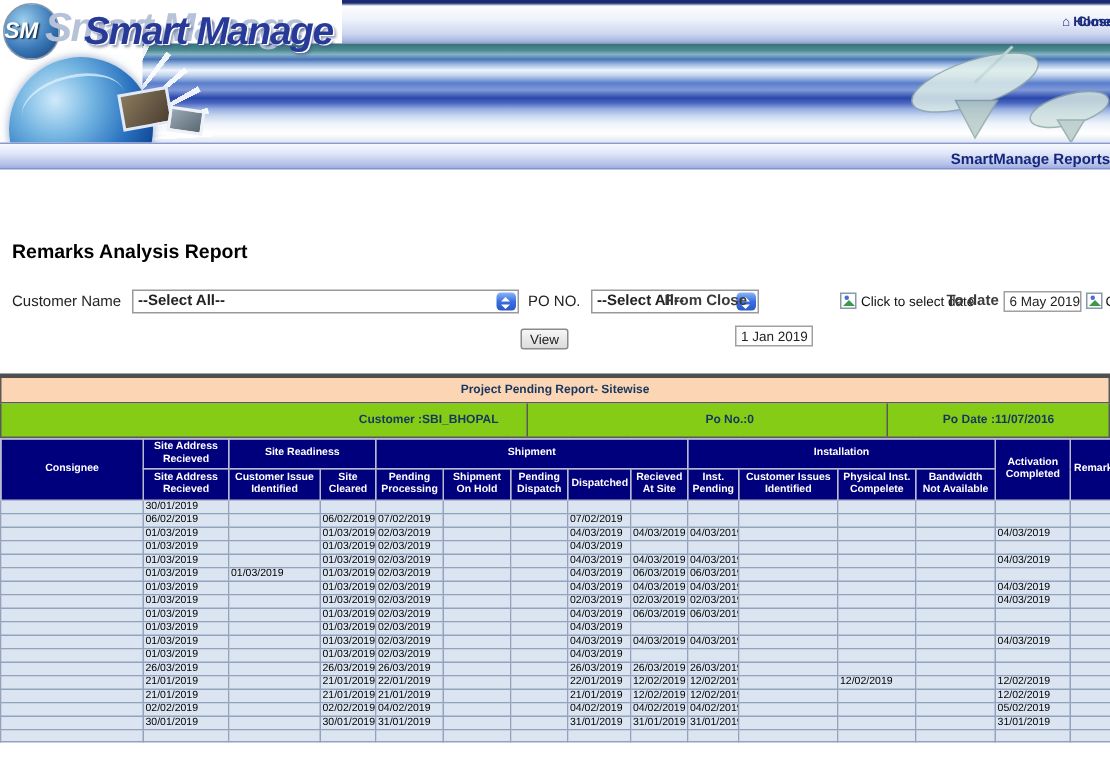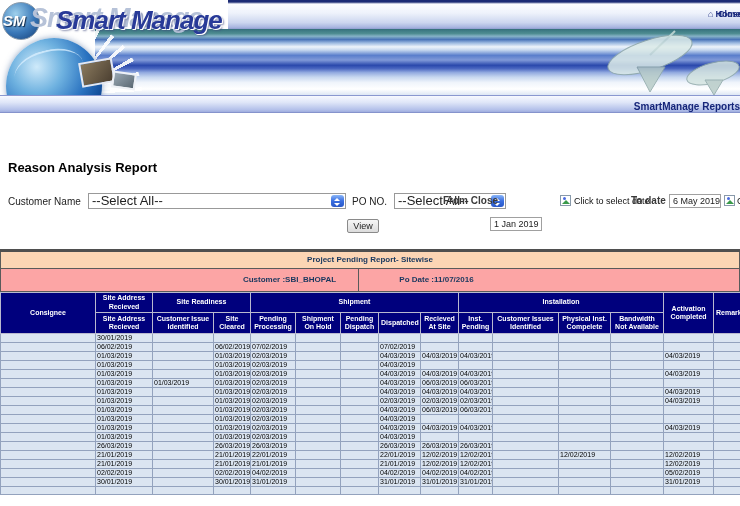--- a/index.html
+++ b/index.html
@@ -63,21 +63,21 @@
   }
   .navbar span { margin-left:36px; font-size:10px; font-weight:bold; color:#16267a; line-height:16px; display:inline-block; }
 
   
   .page-title { position:absolute; left:8px; top:160px; font-size:13px; font-weight:bold; color:#000; margin:0; }
 
   
   .flabel { position:absolute; font-size:10px; color:#222; white-space:nowrap; }
   .flabel.bold { font-weight:bold; color:#3a3a3a; }
   .select { position:absolute; height:16px; background:#fff; border:1px solid #999; cursor:pointer; }
-  .select .txt { font-size:13px; color:#222; line-height:14px; padding-left:3px; white-space:nowrap; overflow:hidden; }
+  .select .txt { font-size:10px; color:#222; line-height:14px; padding-left:3px; white-space:nowrap; overflow:hidden;font-weight:bold; }
   .select .dd { position:absolute; right:1px; top:1px; bottom:1px; width:13px; border-radius:3px;
     background:linear-gradient(180deg,#8ab6f8,#3a6ee0 50%,#2a58c8); }
   .select .dd::before { content:""; position:absolute; left:3px; top:3px;
     border-left:3px solid transparent; border-right:3px solid transparent; border-bottom:3px solid #fff; }
   .select .dd::after { content:""; position:absolute; left:3px; top:8px;
     border-left:3px solid transparent; border-right:3px solid transparent; border-top:3px solid #fff; }
   .dinput { position:absolute; height:14px; background:#fff; border:1px solid #a0a0a0;
     font-size:9px; line-height:12px; padding-left:3px; color:#222; white-space:nowrap; overflow:hidden; }
   .picker-icon { position:absolute; width:11px; height:11px; border:1px solid #8899aa; background:#fff; cursor:pointer; }
   .picker-icon::before { content:""; position:absolute; left:1px; bottom:1px;
@@ -86,21 +86,21 @@
     border-radius:50%; background:#4a6ae0; }
   .picker-text { position:absolute; font-size:9px; color:#111; white-space:nowrap; cursor:pointer; }
   .view-btn { position:absolute; left:347px; top:219px; width:32px; height:14px;
     background:linear-gradient(180deg,#f6f6f6,#dcdcdc); border:1px solid #8a8a8a; border-radius:2px;
     font-size:9px; text-align:center; line-height:12px; color:#222; cursor:pointer; }
 
   
   .report { position:absolute; left:0; top:249px; width:740px; border-top:3px solid #4f4f4f; }
   .rpt-title { height:17px; background:#fcd5b4; border:1px solid #5a5a5a; border-top:0;
     text-align:center; font-size:8px; font-weight:bold; color:#17375e; line-height:16px; }
-  .rpt-info { display:flex; height:23px; background:#fca5a5; border:1px solid #5a5a5a; border-top:0; }
+  .rpt-info { display:flex; height:23px; background:#84cc16; border:1px solid #5a5a5a; border-top:0; }
   .rpt-info div { font-size:8px; font-weight:bold; color:#17375e; line-height:21px; text-align:center; overflow:hidden; white-space:nowrap; }
   .ri1 { width:357px; padding-left:220px; }
   .ri2 { width:253px; border-left:1px solid #5a5a5a; padding-left:30px; }
   .ri3 { width:156px; border-left:1px solid #5a5a5a; }
   table.rpt { width:740px; border-collapse:collapse; table-layout:fixed; }
   table.rpt thead th { background:#00007d; color:#fff; font-size:7px; font-weight:bold;
     border:1px solid #b9b9cf; padding:1px 2px; vertical-align:middle; line-height:1.15; }
   tr.h1 th { height:20px; }
   tr.h2 th { height:21px; }
   th.rspan { vertical-align:top; padding-top:6px; }
@@ -135,21 +135,21 @@
   <div class="brand-ghost">Smart Manage</div>
   <div class="brand">Smart Manage</div>
   <div class="toplink home-link"><span class="home-ico">⌂</span><span>Home</span></div>
   <div class="toplink close-link">Close</div>
 </div>
 
 <div class="navbar">
   <span>SmartManage Reports</span>
 </div>
 
-<h1 class="page-title">Reason Analysis Report</h1>
+<h1 class="page-title">Remarks Analysis Report</h1>
 
 <div class="flabel" style="left:8px; top:196px;">Customer Name</div>
 <div class="select" style="left:88px; top:193px; width:258px;">
   <div class="txt">--Select All--</div>
   <div class="dd"></div>
 </div>
 
 <div class="flabel" style="left:352px; top:196px;">PO NO.</div>
 <div class="select" style="left:394px; top:193px; width:112px;">
   <div class="txt">--Select All--</div>
@@ -165,20 +165,21 @@
 <div class="dinput" style="left:669px; top:194px; width:52px;">6 May 2019</div>
 <div class="picker-icon" style="left:724px; top:195px;"></div>
 <div class="picker-text" style="left:737px; top:196px;">Click to select date</div>
 
 <div class="view-btn">View</div>
 
 <div class="report">
   <div class="rpt-title">Project Pending Report- Sitewise</div>
   <div class="rpt-info">
     <div class="ri1">Customer :SBI_BHOPAL</div>
+    <div class="ri2">Po No.:0</div>
     <div class="ri3">Po Date :11/07/2016</div>
   </div>
   <table class="rpt">
     <colgroup>
       <col style="width:95px">
         <col style="width:57px">
         <col style="width:61px">
         <col style="width:37px">
       <col style="width:45px">
         <col style="width:45px">

